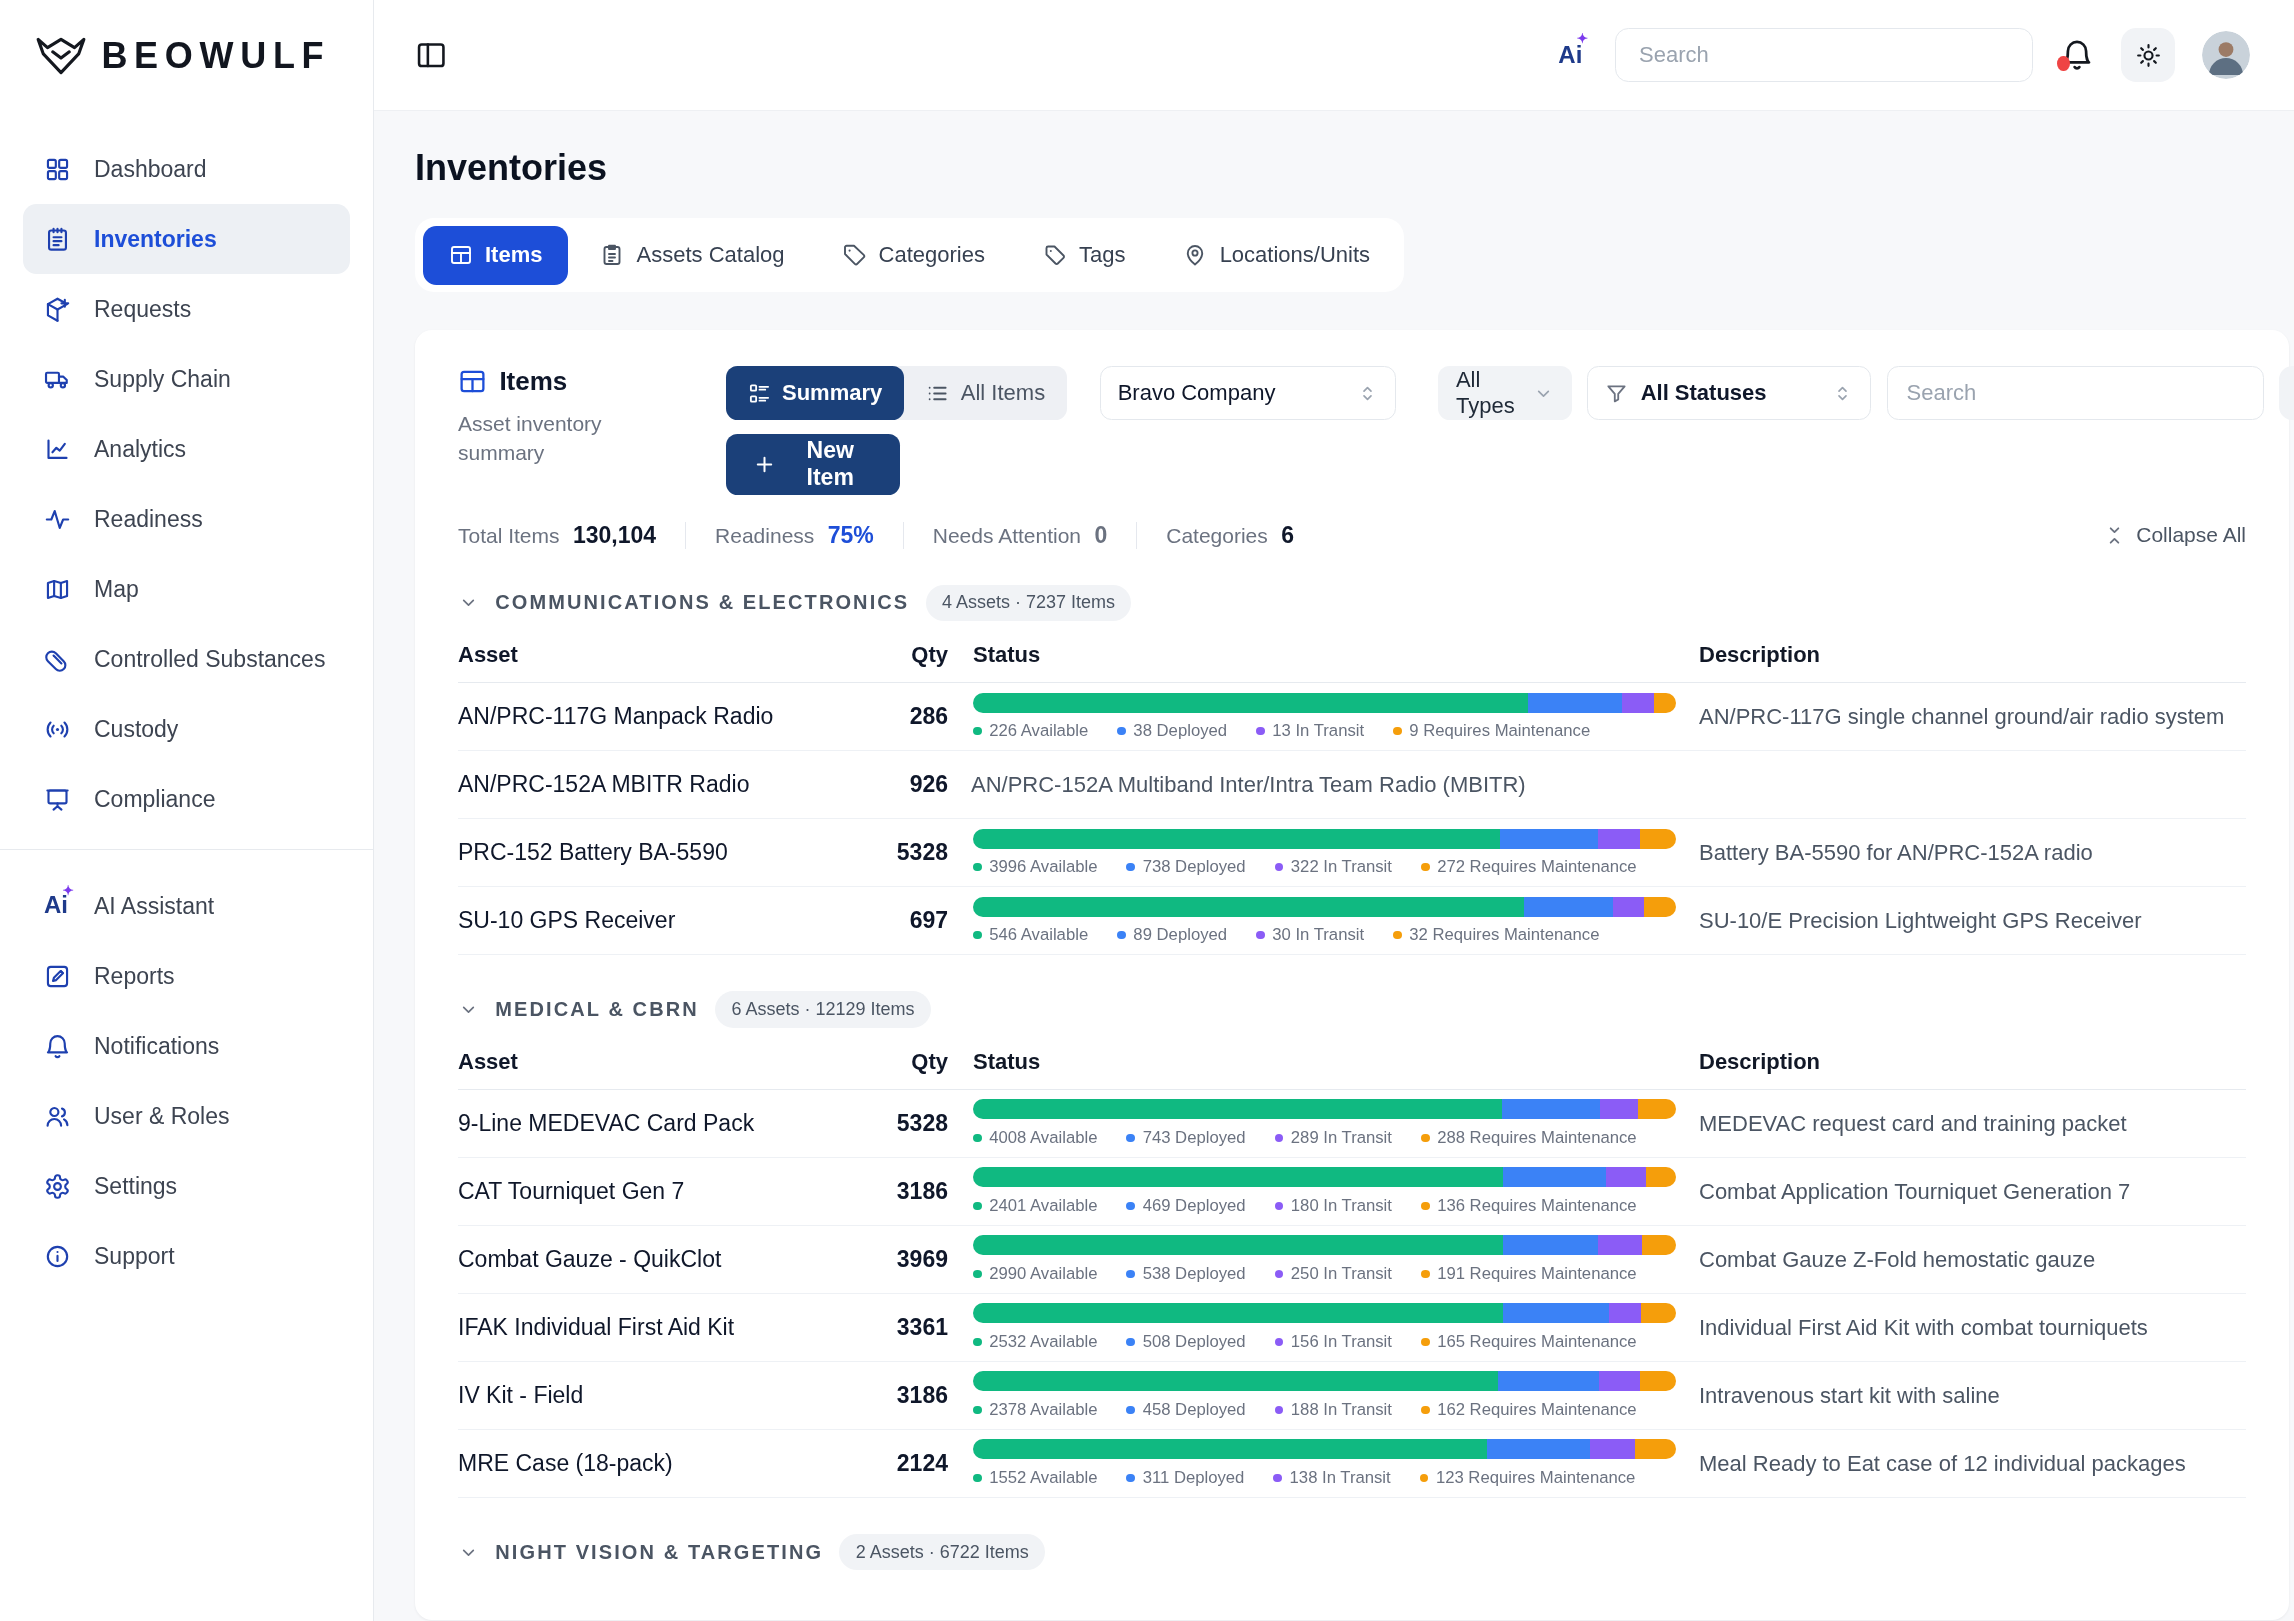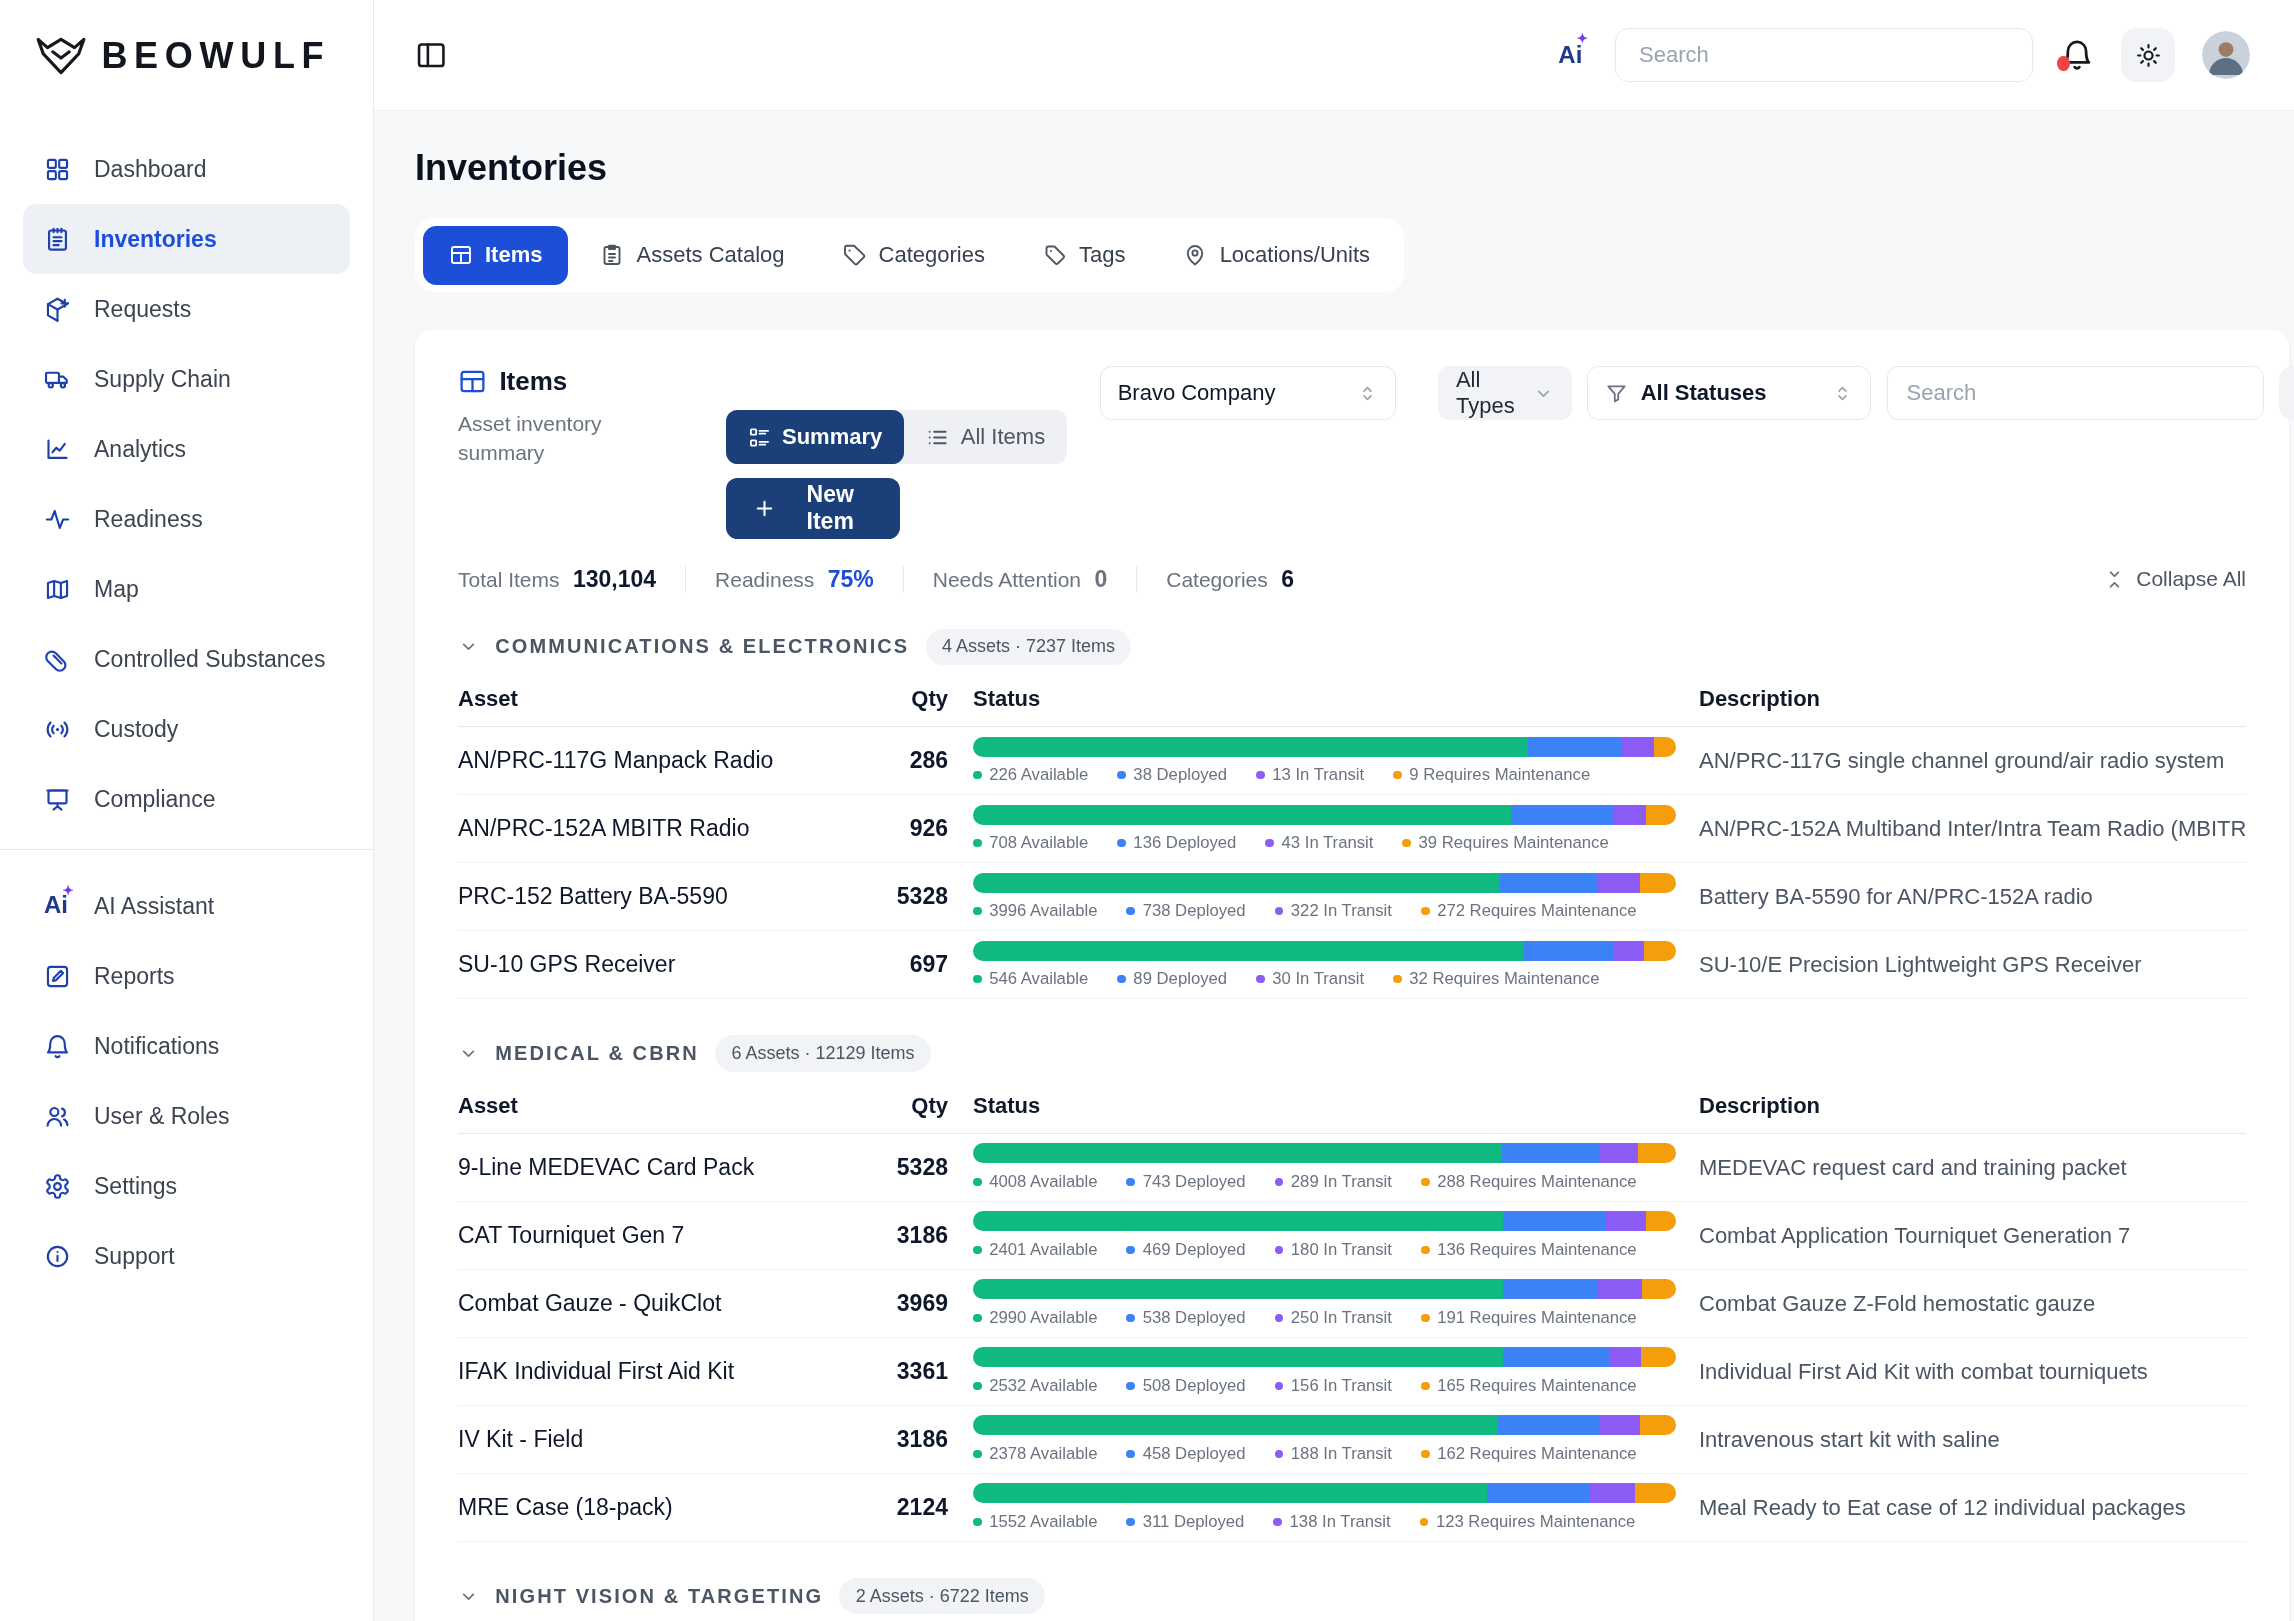--- a/index.html
+++ b/index.html
@@ -51,21 +51,21 @@
 
   
   .card { background:#fff; border-radius:17px; margin-top:38px; width:1874px; padding:36px 43px 50px; box-shadow:0 1px 2.9px rgba(16,24,40,.06); }
   .panel-head { display:flex; align-items:flex-start; gap:32.5px; }
   .ph-left { width:235px; flex:none; }
   .ph-title-row { display:flex; align-items:center; gap:12.4px; }
   .ph-title-row .ic { width:29px; height:29px; color:#1d4ed8; }
   .ph-title { font-size:26px; font-weight:700; color:#0f172a; }
   .ph-sub { margin-top:11.5px; font-size:21px; color:#6b7280; line-height:1.4; }
   .ph-actions { display:flex; flex-direction:column; gap:13.4px; flex:none; }
-  .seg { display:flex; background:#eef0f4; border-radius:11.5px;margin-top:44px; }
+  .seg { display:flex; background:#eef0f4; border-radius:11.5px; }
   .seg-btn { display:flex; align-items:center; gap:11.5px; height:54px; padding:0 22px; border:none; border-radius:11.5px; background:transparent; font-size:22px; color:#4b5563; cursor:pointer; font-family:inherit; }
   .seg-btn .ic { width:23px; height:23px; }
   .seg-btn.active { background:#1b4079; color:#fff; font-weight:600; }
   .btn-primary { display:inline-flex; align-items:center; justify-content:center; gap:12.4px; height:61px; padding:0 27px; border:none; border-radius:11.5px; background:#1b4079; color:#fff; font-size:23px; font-weight:600; cursor:pointer; width:174px; font-family:inherit; }
   .btn-primary .ic { width:23px; height:23px; }
   .ph-filters { display:flex; align-items:flex-start; gap:15.3px; flex:1; }
   .select { height:54px; border:1px solid #e4e8ed; border-radius:11.5px; background:#fff; display:flex; align-items:center; gap:12.4px; padding:0 17px; font-size:22px; color:#0f172a; cursor:pointer; font-family:inherit; }
   .select .ic { width:21px; height:21px; color:#9aa3af; }
   .select.company { width:296px; margin-right:27px; font-weight:500; }
   .select.types { width:134px; background:#f1f3f6; border-color:transparent; color:#1f2937; }
@@ -518,34 +518,20 @@
                   <span class="lg"><i style="background:#3b82f6"></i>38 Deployed</span>
                   <span class="lg"><i style="background:#8b5cf6"></i>13 In Transit</span>
                   <span class="lg"><i style="background:#f59e0b"></i>9 Requires Maintenance</span>
                 </div>
               </div>
               <div class="c-desc">AN/PRC-117G single channel ground/air radio system</div>
             </div>
             <div class="trow">
               <div class="c-asset">AN/PRC-152A MBITR Radio</div>
               <div class="c-qty">926</div>
-              <div class="c-status">
-                <div class="bar">
-                  <span style="width:76.46%;background:#10b981"></span>
-                  <span style="width:14.69%;background:#3b82f6"></span>
-                  <span style="width:4.64%;background:#8b5cf6"></span>
-                  <span style="width:4.21%;background:#f59e0b"></span>
-                </div>
-                <div class="legend">
-                  <span class="lg"><i style="background:#10b981"></i>708 Available</span>
-                  <span class="lg"><i style="background:#3b82f6"></i>136 Deployed</span>
-                  <span class="lg"><i style="background:#8b5cf6"></i>43 In Transit</span>
-                  <span class="lg"><i style="background:#f59e0b"></i>39 Requires Maintenance</span>
-                </div>
-              </div>
               <div class="c-desc">AN/PRC-152A Multiband Inter/Intra Team Radio (MBITR)</div>
             </div>
             <div class="trow">
               <div class="c-asset">PRC-152 Battery BA-5590</div>
               <div class="c-qty">5328</div>
               <div class="c-status">
                 <div class="bar">
                   <span style="width:75.00%;background:#10b981"></span>
                   <span style="width:13.85%;background:#3b82f6"></span>
                   <span style="width:6.04%;background:#8b5cf6"></span>

